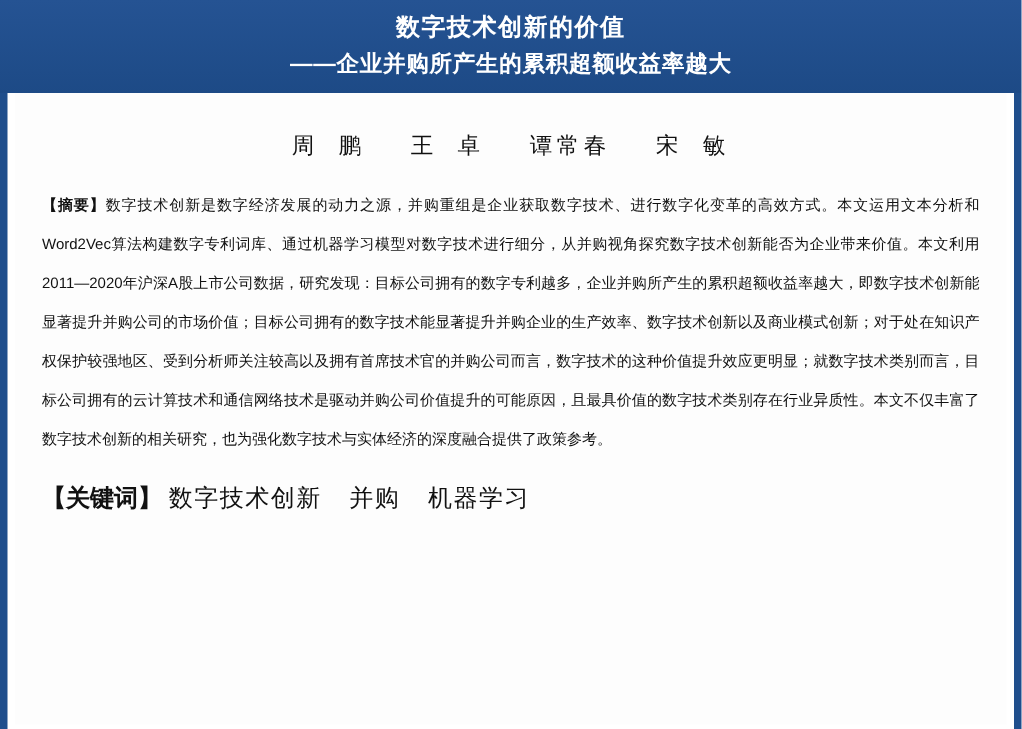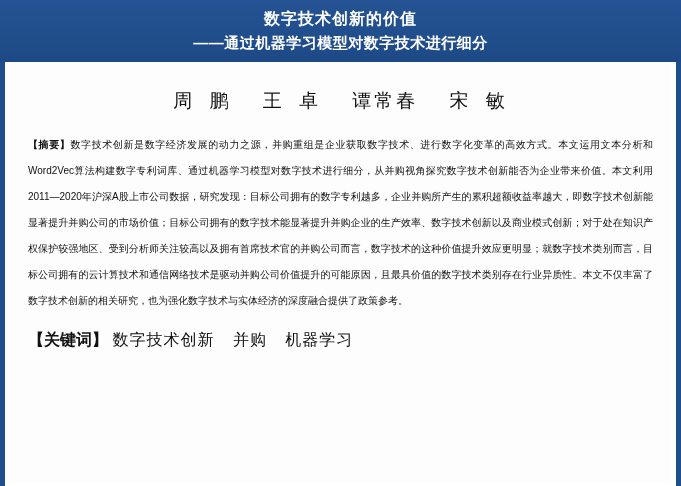--- a/index.html
+++ b/index.html
@@ -68,21 +68,21 @@
     top: 0;
     right: 5px;
     bottom: 0;
     background: #fdfdfd;
     box-sizing: border-box;
     padding: 0 18px;
   }
   .authors {
     margin-top: 26px;
     text-align: center;
-    font-size: 19px;
+    font-size: 15px;
     color: #111111;
     letter-spacing: 2px;
     word-spacing: 6px;
   }
   .author-name {
     display: inline-block;
     margin: 0 9px;
     letter-spacing: 3px;
   }
   .abstract {
@@ -120,21 +120,21 @@
     background: #ffffff;
   }
 </style>
 </head>
 <body>
 
 <div class="page">
 
   <div class="header">
     <div class="title">数字技术创新的价值</div>
-    <div class="subtitle">——通过机器学习模型对数字技术进行细分</div>
+    <div class="subtitle">——企业并购所产生的累积超额收益率越大</div>
   </div>
 
   <div class="body-wrap">
     <div class="content">
 
       <div class="authors">
         <span class="author-name">周 鹏</span>
         <span class="author-name">王 卓</span>
         <span class="author-name">谭常春</span>
         <span class="author-name">宋 敏</span>

